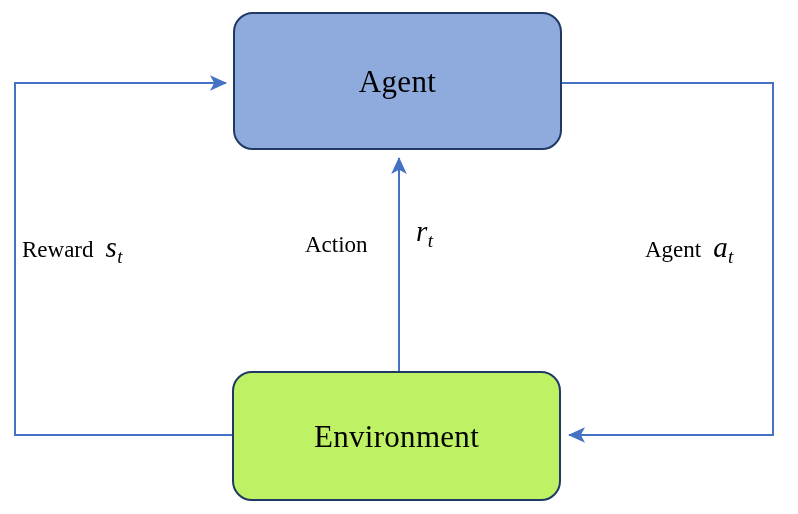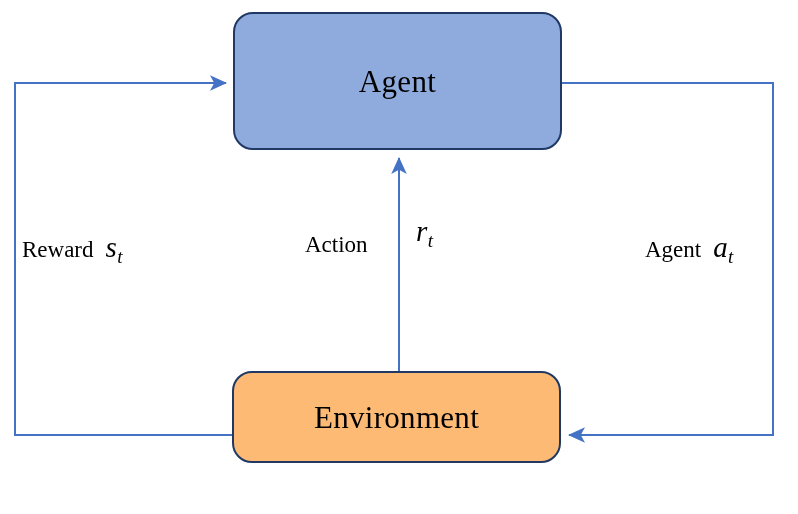--- a/index.html
+++ b/index.html
@@ -41,22 +41,22 @@
     left: 233px;
     top: 12px;
     width: 329px;
     height: 138px;
     background: #8FAADC;
   }
   #environment-node {
     left: 232px;
     top: 371px;
     width: 329px;
-    height: 92px;
-    background: #fdba74;
+    height: 130px;
+    background: #bef264;
   }
   .edge-label {
     position: absolute;
     font-size: 23px;
     color: #000000;
     white-space: nowrap;
     line-height: 1;
   }
   .mathvar {
     font-style: italic;

